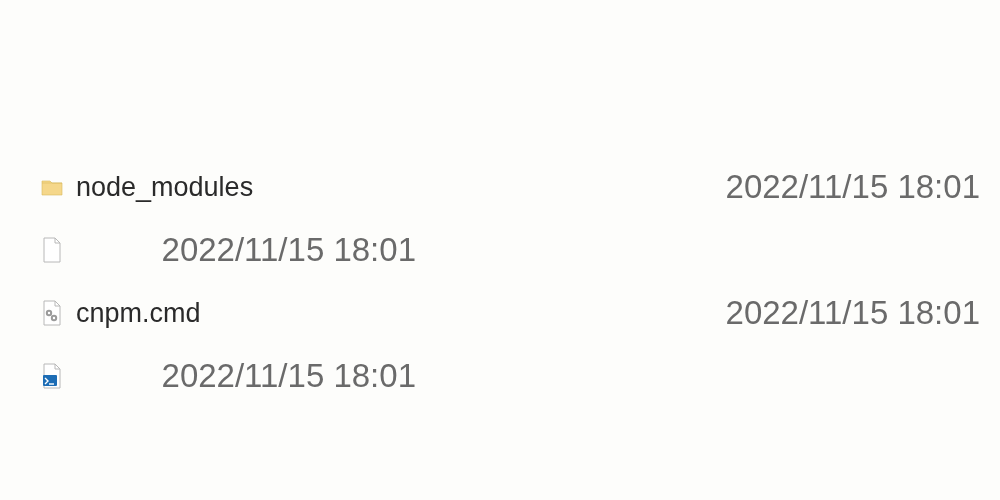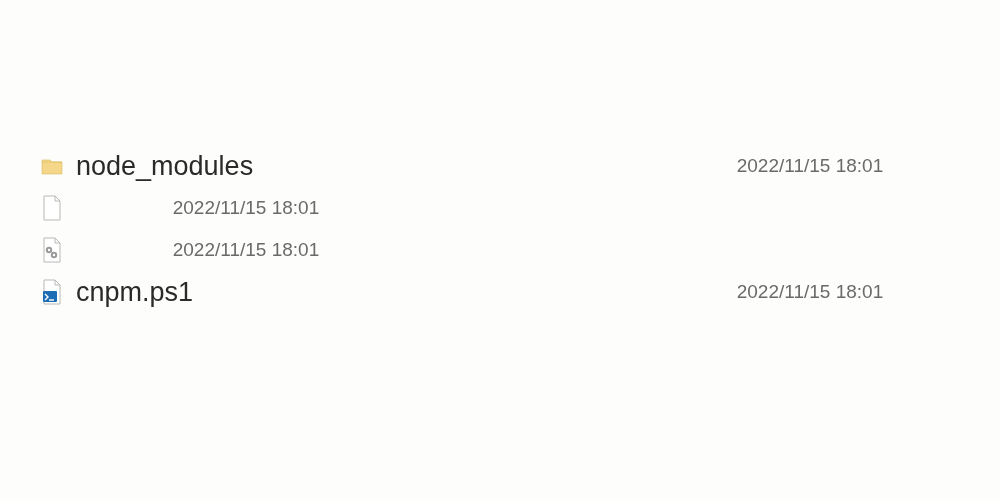--- a/index.html
+++ b/index.html
@@ -13,38 +13,39 @@
     .file-list {
       padding-top: 145px;
       padding-left: 40px;
       padding-right: 20px;
     }
     .file-row {
       display: flex;
       align-items: center;
       height: 42px;
       cursor: default;
+      margin-top: 21px;
     }
     .icon-cell {
       width: 36px;
       display: flex;
       align-items: center;
       justify-content: flex-start;
     }
     .name-cell {
       flex: 1;
       font-size: 27px;
       color: #2a2a2a;
       font-weight: 400;
     }
     .date-cell {
       width: 340px;
-      font-size: 19px;
+      font-size: 33px;
       color: #6a6a6a;
-      text-align: center;
+      text-align: right;
       font-weight: 400;
     }
     .icon {
       width: 24px;
       height: 28px;
       display: inline-block;
     }
   </style>
 </head>
 <body>
@@ -76,30 +77,30 @@
     <span class="icon-cell">
       <svg class="icon" viewBox="0 0 24 28">
         <path d="M4 2 L15 2 L20 7 L20 26 L4 26 Z" fill="#ffffff" stroke="#b8b8b8" stroke-width="1"></path>
         <path d="M15 2 L15 7 L20 7" fill="none" stroke="#b8b8b8" stroke-width="1"></path>
         <circle cx="9" cy="14" r="3.2" fill="#9a9a9a"></circle>
         <circle cx="14" cy="19" r="3.2" fill="#9a9a9a"></circle>
         <circle cx="9" cy="14" r="1.2" fill="#fff"></circle>
         <circle cx="14" cy="19" r="1.2" fill="#fff"></circle>
       </svg>
     </span>
+    <span class="name-cell">cnpm.cmd</span>
     <span class="date-cell">2022/11/15 18:01</span>
   </div>
 
   <div class="file-row">
     <span class="icon-cell">
       <svg class="icon" viewBox="0 0 24 28">
         <path d="M4 2 L15 2 L20 7 L20 26 L4 26 Z" fill="#ffffff" stroke="#b8b8b8" stroke-width="1"></path>
         <path d="M15 2 L15 7 L20 7" fill="none" stroke="#b8b8b8" stroke-width="1"></path>
         <rect x="3" y="13" width="14" height="11" fill="#1d6db5" rx="1"></rect>
         <path d="M5 16 L8 19 L5 22" stroke="#ffffff" stroke-width="1.4" fill="none"></path>
         <line x1="9" y1="22" x2="14" y2="22" stroke="#ffffff" stroke-width="1.4"></line>
       </svg>
     </span>
-    <span class="name-cell">cnpm.ps1</span>
     <span class="date-cell">2022/11/15 18:01</span>
   </div>
 
 </div>
 
 </body></html>

